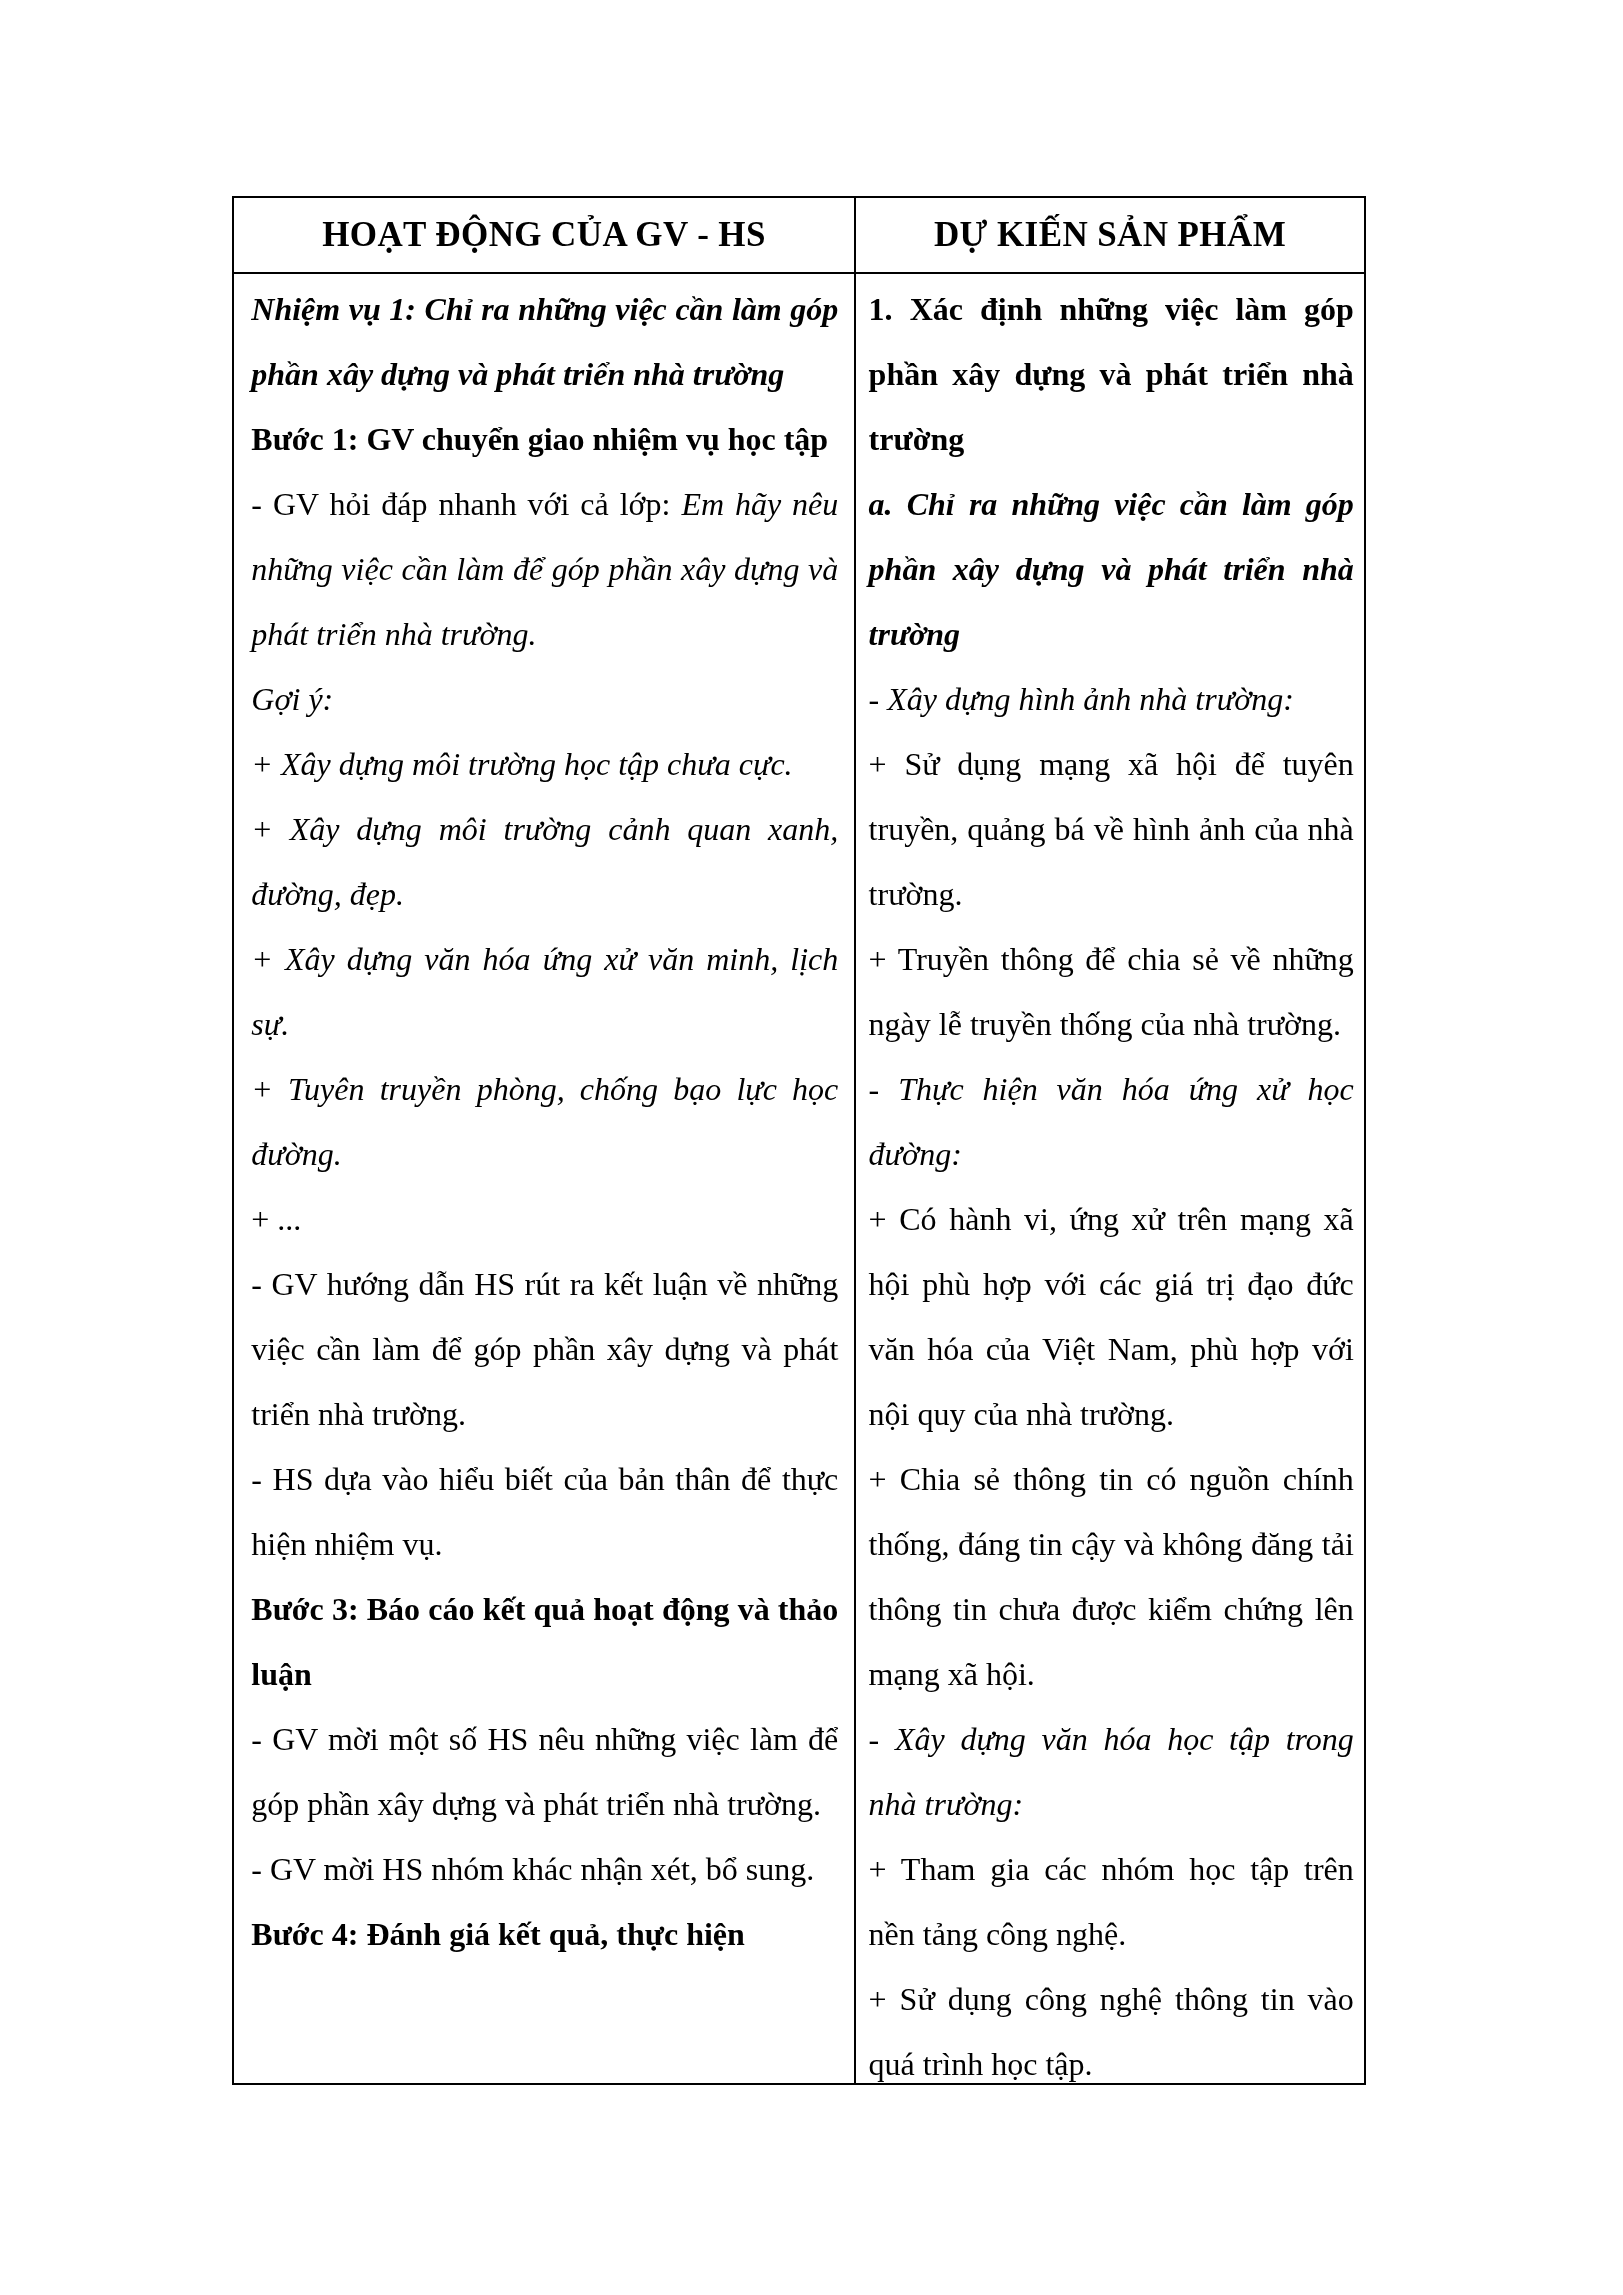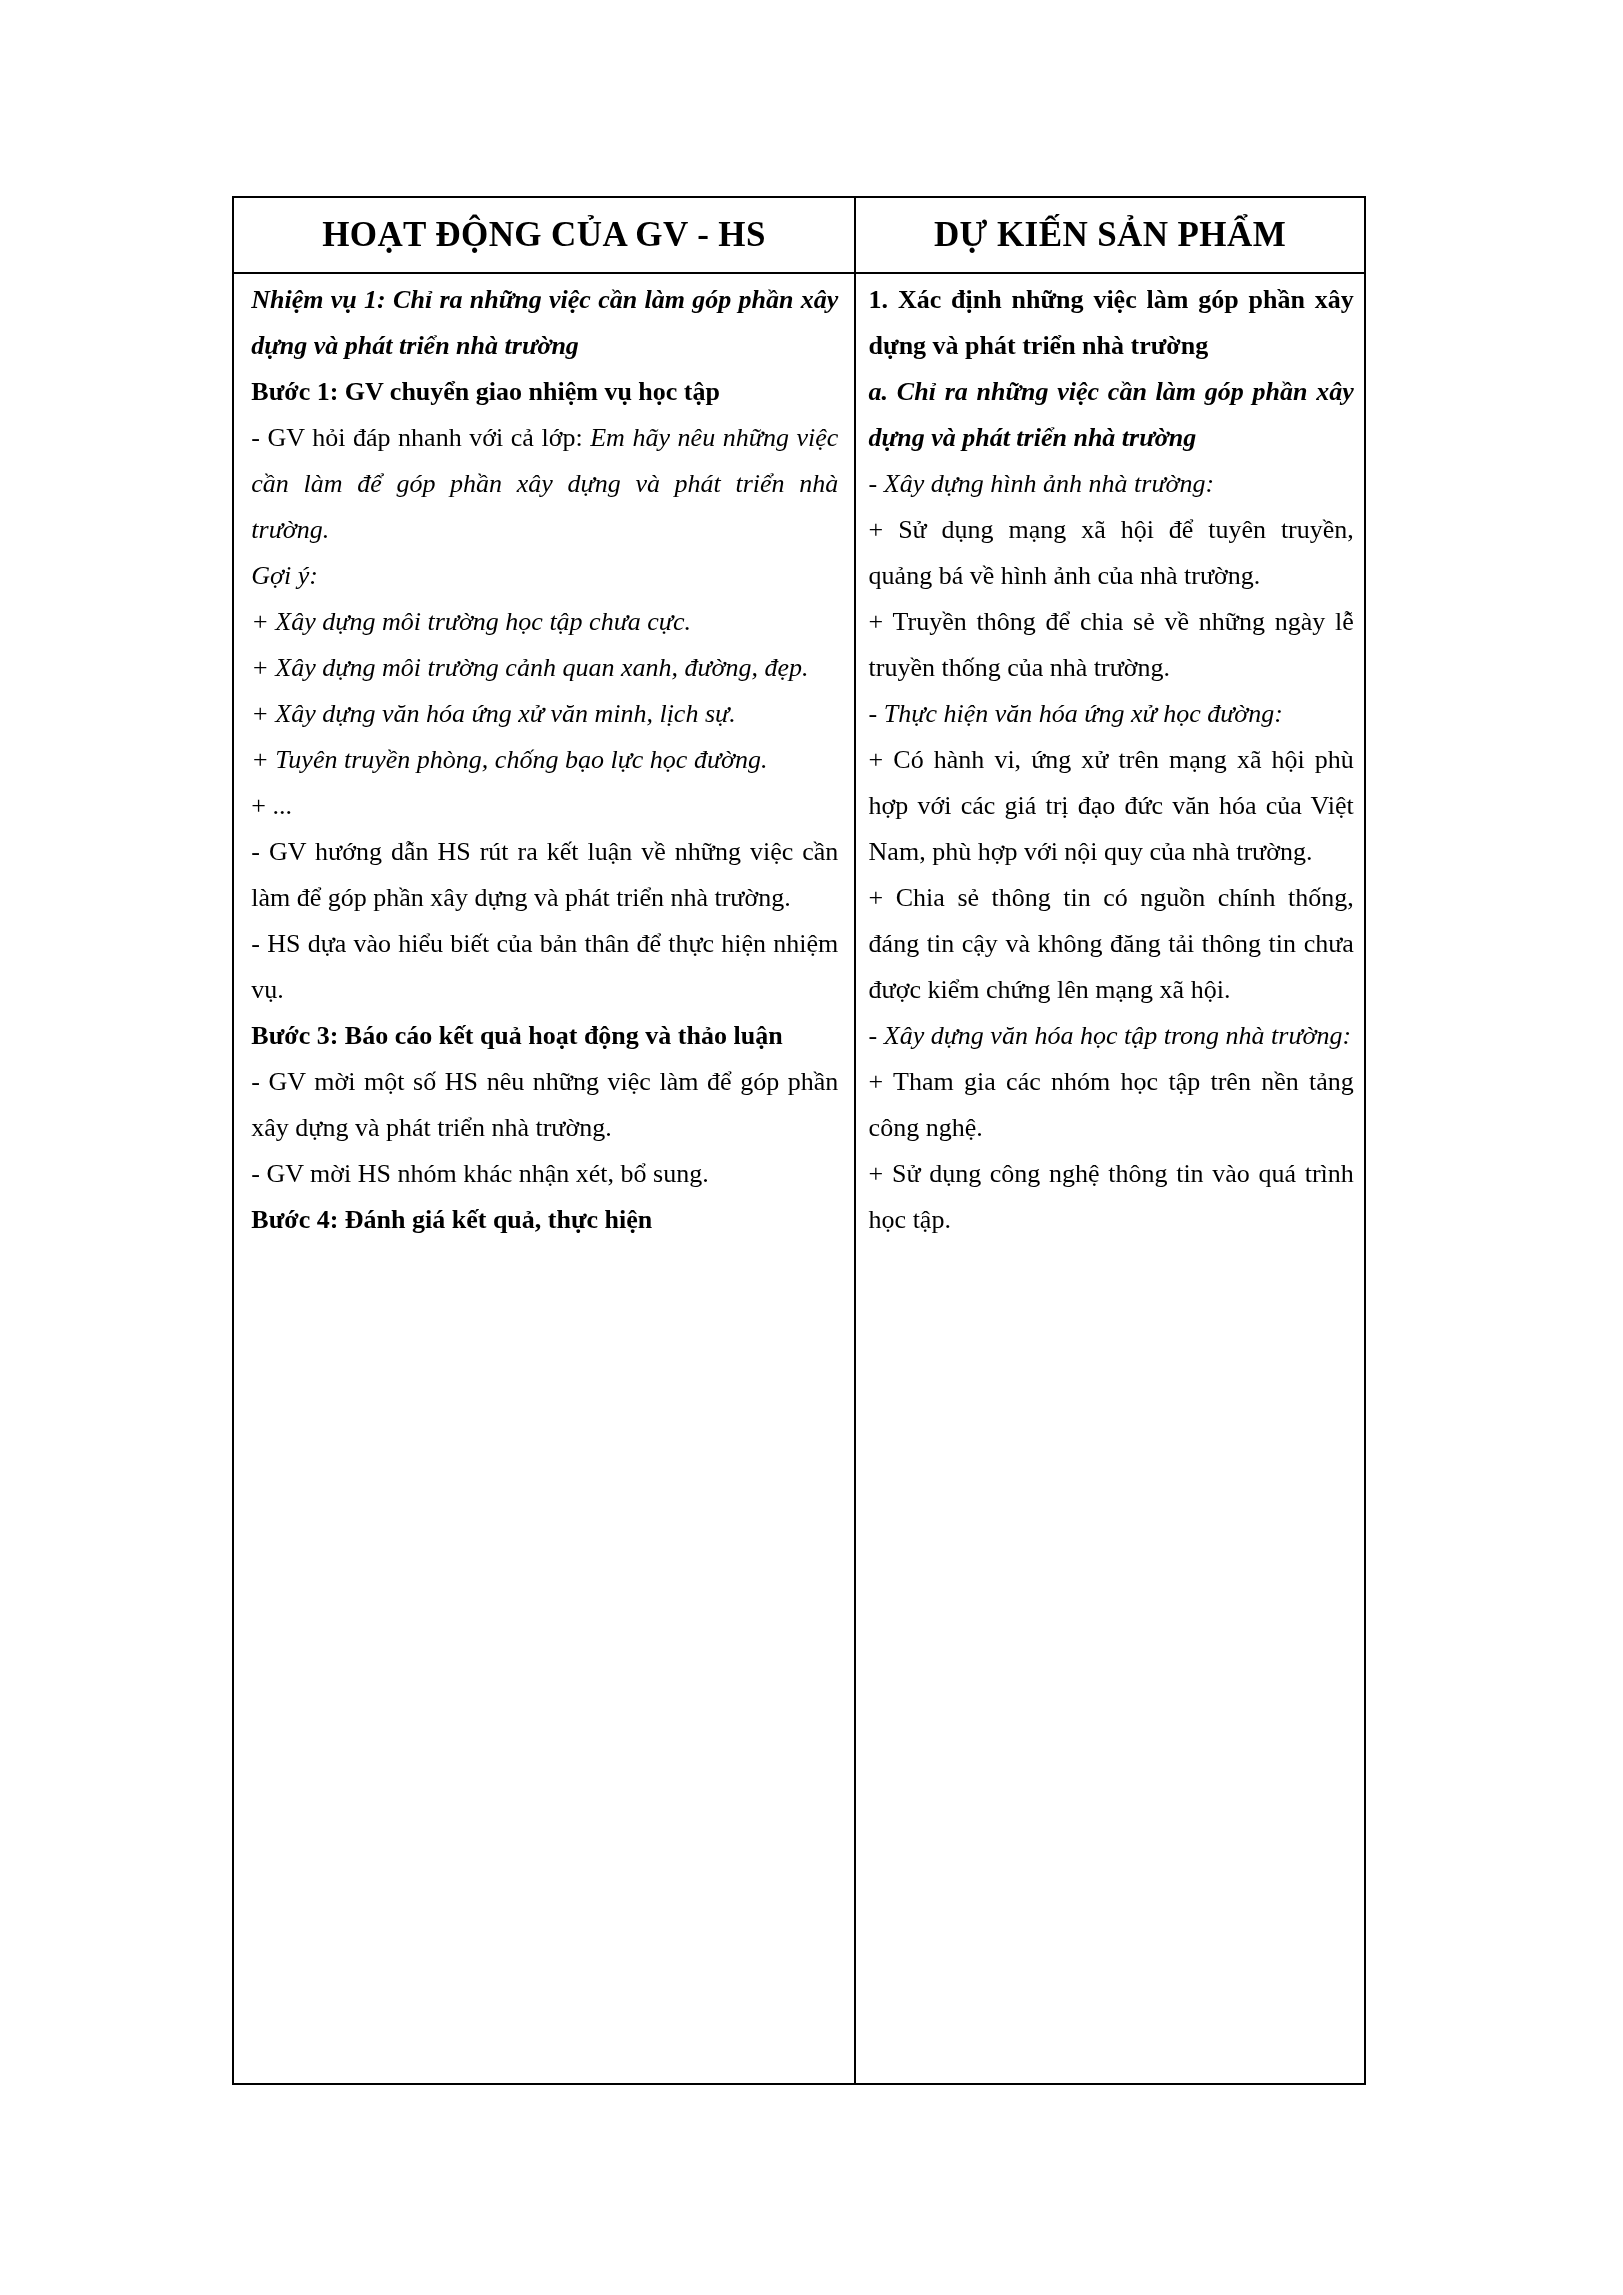--- a/index.html
+++ b/index.html
@@ -49,22 +49,22 @@
   .cell-right {
     flex: 1;
   }
   .tbody {
     flex: 1;
     display: flex;
     overflow: hidden;
   }
   .td {
     box-sizing: border-box;
-    font-size: 26px;
-    line-height: 46px;
+    font-size: 32px;
+    line-height: 65px;
     text-align: justify;
   }
   .td.cell-left {
     padding: 3.1px 15.7px 0 17.3px;
   }
   .td.cell-right {
     padding: 3.1px 10.2px 0 12.6px;
     border-radius: 14px;
   }
   .para {

